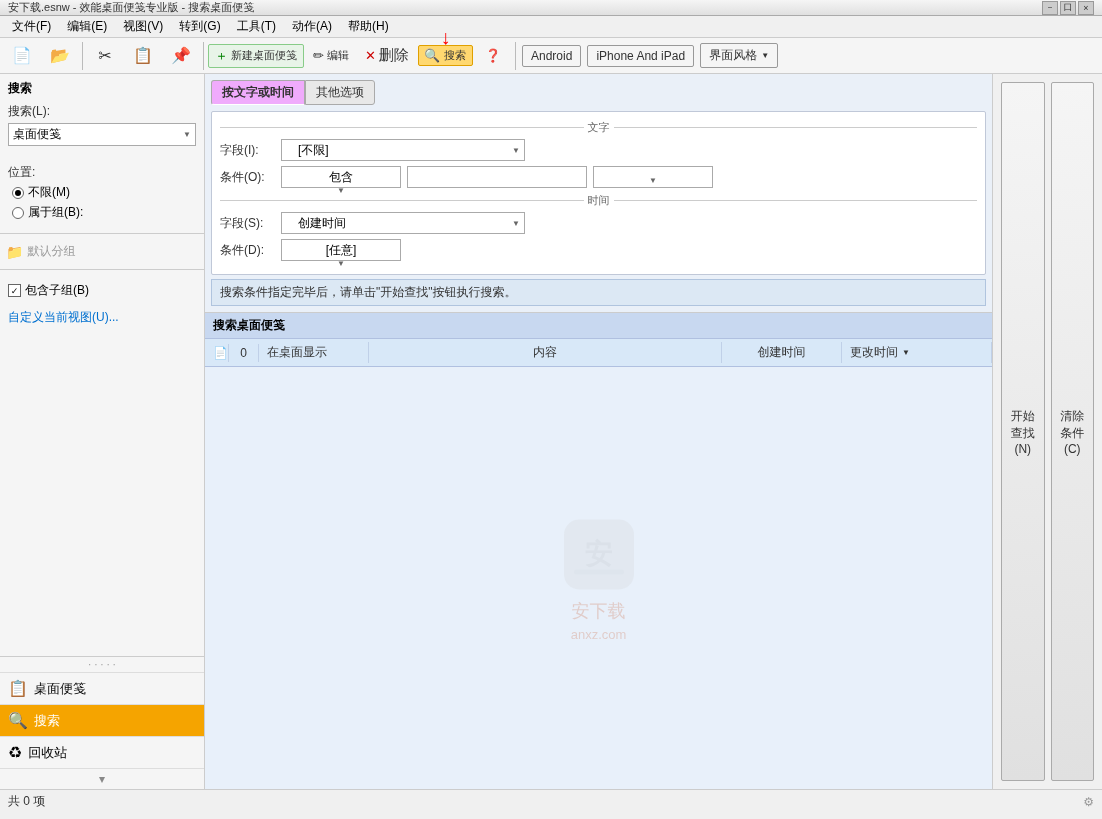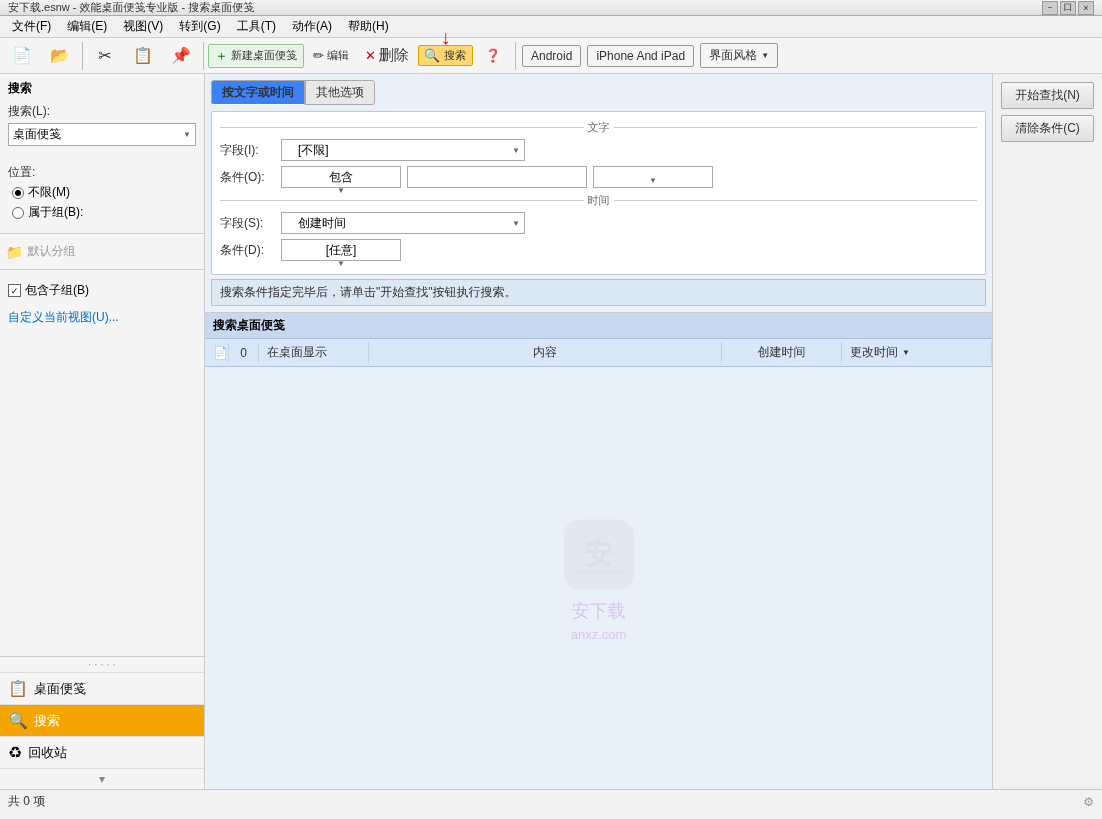--- a/index.html
+++ b/index.html
@@ -287,21 +287,21 @@
     }
     .tab-btn {
       padding: 3px 10px;
       border: 1px solid #aaa;
       background: #e8e8e8;
       cursor: pointer;
       font-size: 12px;
       color: #333;
     }
     .tab-btn.active {
-      background: #3b82f6;
+      background: #f0abfc;
       border-bottom-color: #fff;
       font-weight: bold;
     }
     .tab-btn:first-child { border-radius: 3px 0 0 3px; }
     .tab-btn:last-child { border-radius: 0 3px 3px 0; }
 
     .search-form {
       background: #fff;
       border: 1px solid #c0c8d8;
       padding: 8px;
@@ -438,30 +438,30 @@
       align-items: center;
       opacity: 0.2;
       pointer-events: none;
     }
     .watermark-logo {
       width: 80px;
       height: 80px;
     }
     .watermark-text {
       font-size: 18px;
-      color: #a21caf;
+      color: #c2410c;
       margin-top: 4px;
     }
 
     
     .right-panel {
       width: 110px;
       padding: 8px;
       display: flex;
-      flex-direction: column;
+      flex-direction: row;
       gap: 6px;
       background: #f0f0f0;
       border-left: 1px solid #ccc;
     }
     .action-btn {
       padding: 4px 8px;
       border: 1px solid #aaa;
       background: linear-gradient(to bottom, #f5f5f5, #e0e0e0);
       font-size: 12px;
       cursor: pointer;

